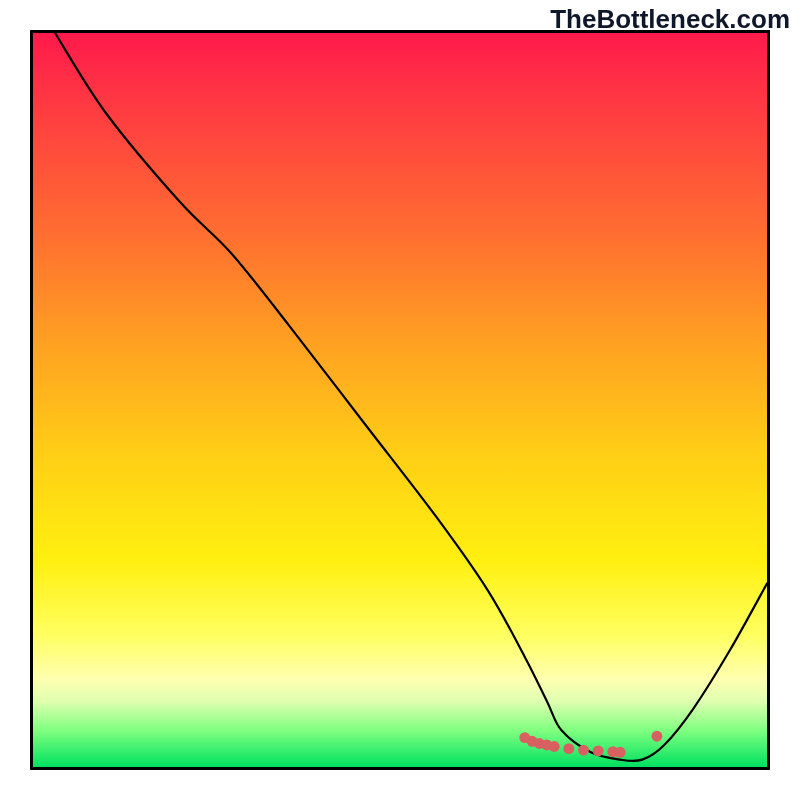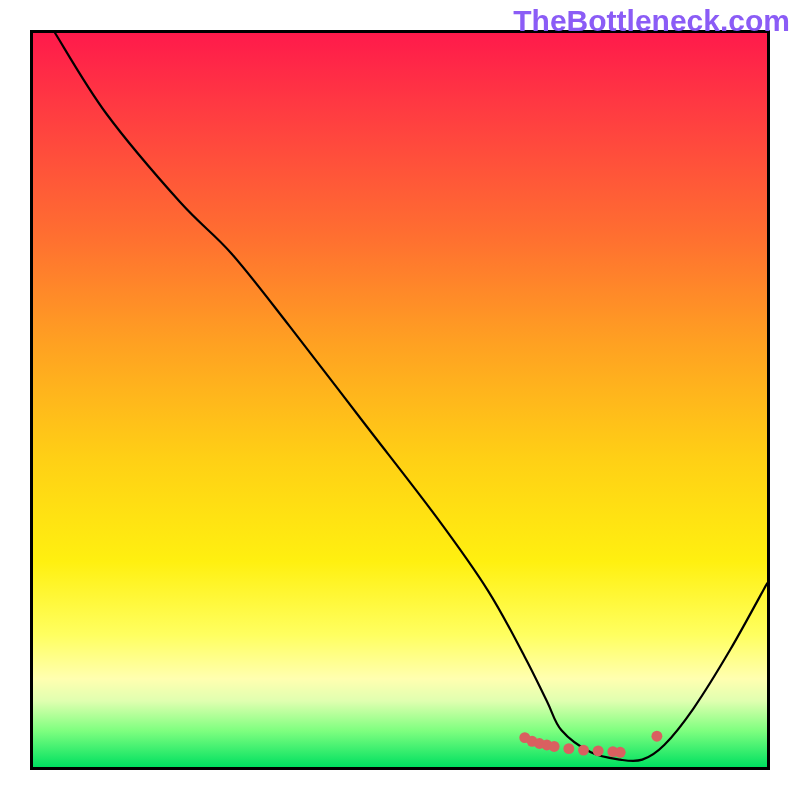--- a/index.html
+++ b/index.html
@@ -7,23 +7,23 @@
   .chart-container {
     position: relative;
     width: 800px;
     height: 800px;
   }
   .watermark {
     position: absolute;
     top: 4px;
     right: 10px;
     font-family: Arial, Helvetica, sans-serif;
-    font-size: 30px;
+    font-size: 26px;
     font-weight: bold;
-    color: #8b5cf6;
+    color: #0f172a;
     z-index: 10;
   }
   .plot-area {
     position: absolute;
     left: 30px;
     top: 30px;
     width: 740px;
     height: 740px;
     border: 3px solid #000;
     overflow: hidden;

